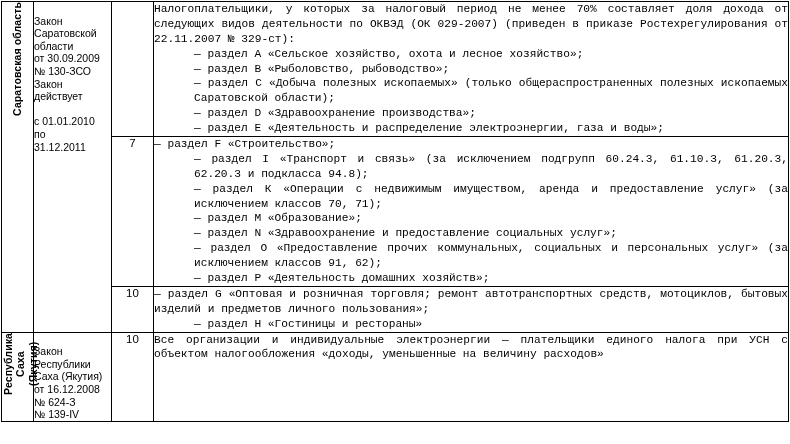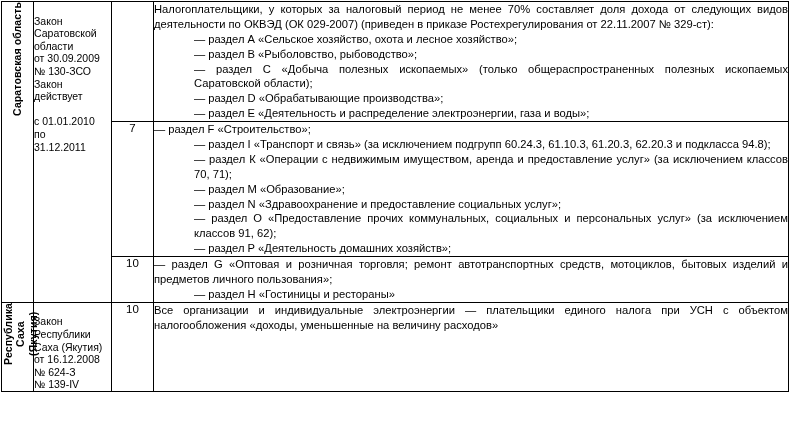--- a/index.html
+++ b/index.html
@@ -63,20 +63,21 @@
   .ratecell {
     font-size: 11.5px;
     text-align: center;
     vertical-align: middle;
     padding: 2px;
   }
   .textcell {
     font-size: 11.2px;
     line-height: 1.33;
     padding: 5px 7px 5px 7px;
+    font-family: Liberation Mono, monospace;
   }
   .textcell p {
     margin: 0;
     text-align: justify;
     text-justify: inter-word;
   }
   .textcell p.first {
     margin-top: 0;
   }
   .textcell p.item {
@@ -115,21 +116,21 @@
           <span class="bold">с 01.01.2010
 по
 31.12.2011</span>
         </td>
         <td class="ratecell"></td>
         <td class="textcell">
           <p class="first">Налогоплательщики, у которых за налоговый период не менее 70% составляет доля дохода от следующих видов деятельности по ОКВЭД (ОК 029-2007) (приведен в приказе Ростехрегулирования от 22.11.2007 № 329-ст):</p>
           <p class="item">— раздел А «Сельское хозяйство, охота и лесное хозяйство»;</p>
           <p class="item">— раздел В «Рыболовство, рыбоводство»;</p>
           <p class="item">— раздел С «Добыча полезных ископаемых» (только общераспространенных полезных ископаемых Саратовской области);</p>
-          <p class="item">— раздел D «Обрабатывающие производства»;</p>
+          <p class="item">— раздел D «Здравоохранение производства»;</p>
           <p class="item">— раздел Е «Деятельность и распределение электроэнергии, газа и воды»;</p>
         </td>
       </tr>
       <tr>
         <td class="ratecell">7</td>
         <td class="textcell">
           <p class="first">— раздел F «Строительство»;</p>
           <p class="item">— раздел I «Транспорт и связь» (за исключением подгрупп 60.24.3, 61.10.3, 61.20.3, 62.20.3 и подкласса 94.8);</p>
           <p class="item">— раздел К «Операции с недвижимым имуществом, аренда и предоставление услуг» (за исключением классов 70, 71);</p>
           <p class="item">— раздел М «Образование»;</p>

